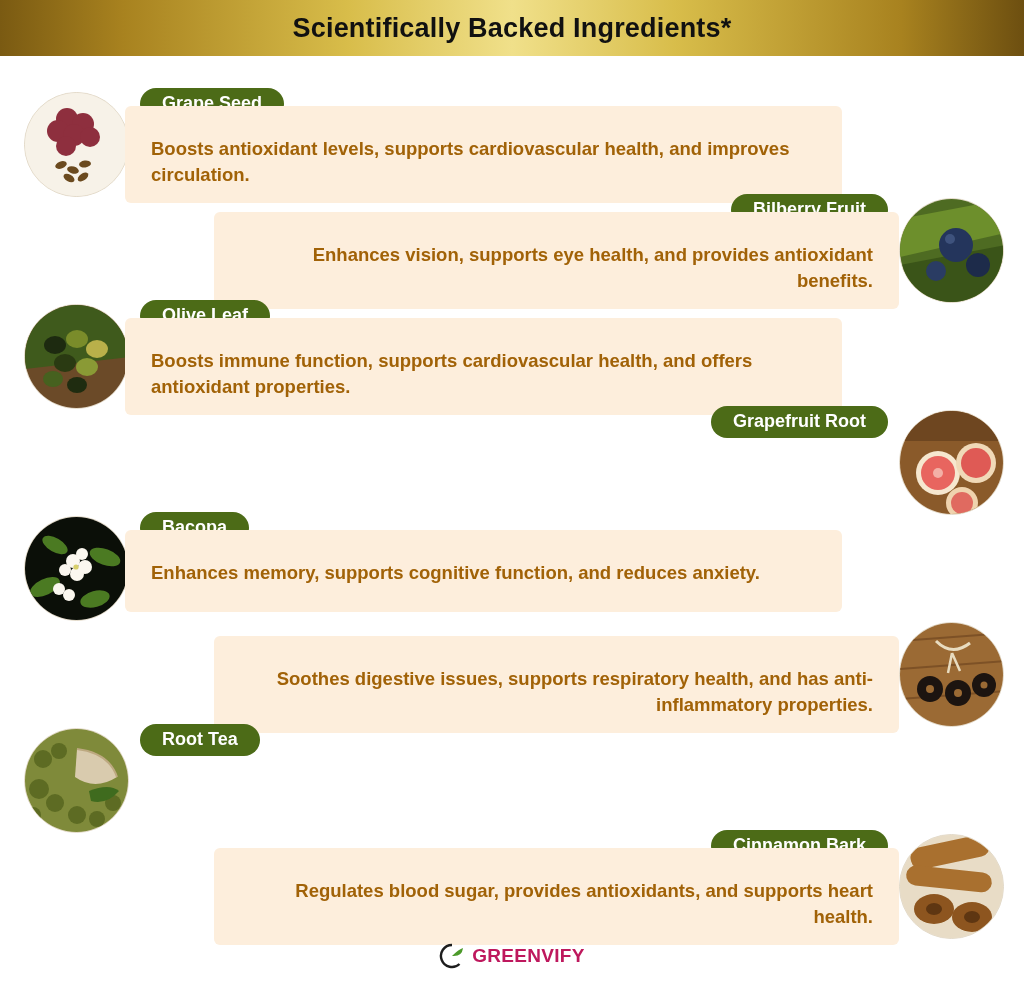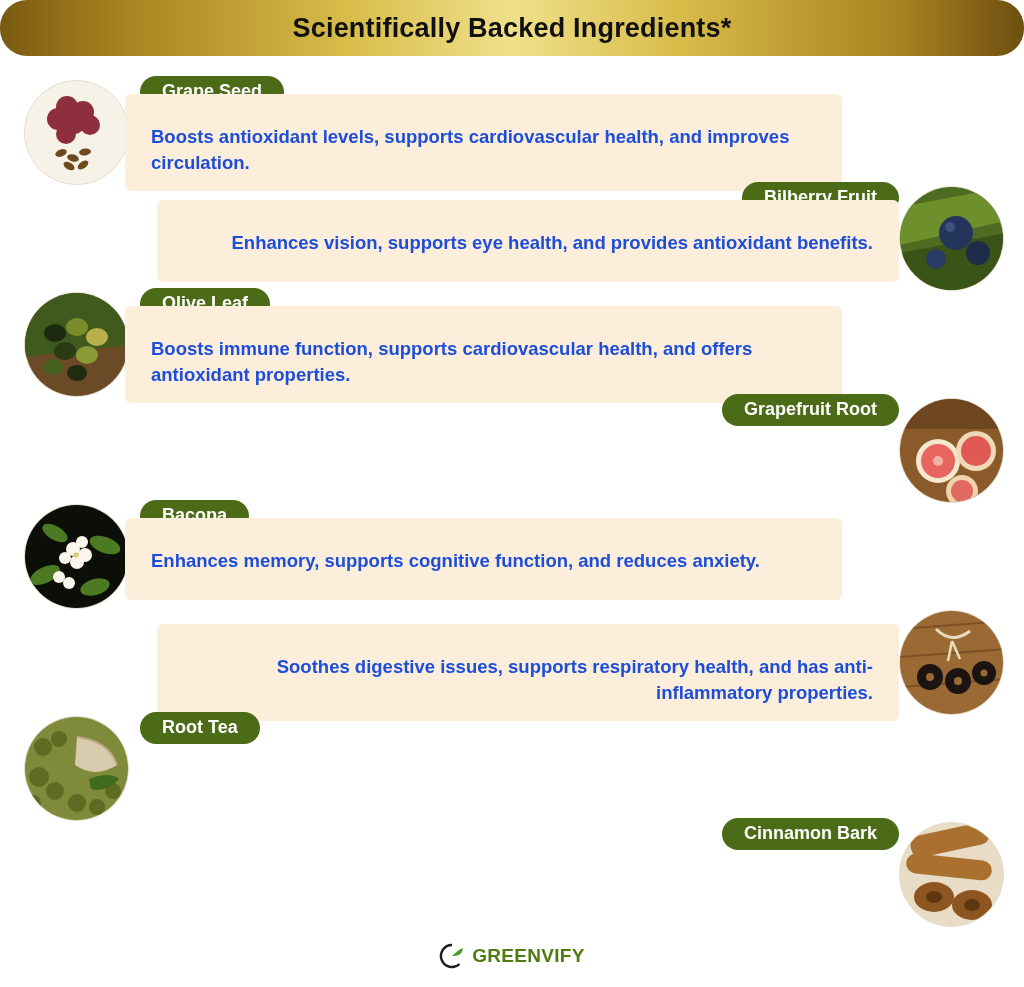--- a/index.html
+++ b/index.html
@@ -9,68 +9,68 @@
     background: #ffffff;
     overflow: hidden;
   }
   .page { position: relative; width: 1024px; height: 987px; background: #fff; }
 
   
   .header {
     position: relative;
     height: 56px;
     background: linear-gradient(90deg, #7a5a12 0%, #a8821f 12%, #d8bd4a 34%, #f0e08a 50%, #d8bd4a 66%, #a8821f 88%, #6d4f10 100%);
-    display: flex; align-items: center; justify-content: center; border-radius: 27px;
+    display: flex; align-items: center; justify-content: center;
   }
   .header-title {
     font-size: 27px; font-weight: bold; color: #111; letter-spacing: 0.2px;
     text-align: center;
   }
 
   
-  .rows { position: relative; padding-top: 20px; }
+  .rows { position: relative; padding-top: 32px; }
   .row {
     position: relative;
     height: 106px;
   }
   .row + .row { margin-top: 0px; }
 
   
   .card {
     position: absolute;
     top: 18px;
     background: #fdeedc;
     border-radius: 6px;
     padding: 30px 26px 14px 26px;
     min-height: 82px;
   }
   .row.left .card { left: 125px; width: 717px; text-align: left; }
-  .row.right .card { right: 125px; width: 742px; text-align: right; }
+  .row.right .card { right: 125px; width: 685px; text-align: right; }
 
   .desc {
     font-size: 18.5px;
     font-weight: bold;
-    color: #1d4ed8;
+    color: #a16207;
     line-height: 1.42;
   }
 
   
   .pill {
     position: absolute;
     top: 0px;
     background: #4c6b17;
     color: #fff;
     font-size: 18px;
     font-weight: bold;
     padding: 5px 22px 6px 22px;
     border-radius: 16px;
     white-space: nowrap;
   }
   .row.left .pill { left: 140px; border-bottom-left-radius: 16px; }
-  .row.right .pill { right: 125px; }
+  .row.right .pill { right: 136px; }
 
   
   .thumb {
     position: absolute;
     top: 4px;
     width: 105px; height: 105px;
     border-radius: 50%;
     overflow: hidden;
     border: 1px solid #e2d9c8;
     background: #efe7d8;
@@ -79,21 +79,21 @@
   .row.right .thumb { right: 20px; }
   .thumb svg { display: block; width: 105px; height: 105px; }
 
   
   .footer {
     position: absolute;
     left: 0; right: 0; bottom: 18px;
     display: flex; align-items: center; justify-content: center; gap: 7px;
   }
   .logo-mark { width: 26px; height: 26px; display: block; }
-  .logo-text { font-size: 19px; font-weight: bold; color: #4d7c0f; letter-spacing: 0.3px; }
+  .logo-text { font-size: 19px; font-weight: bold; color: #be185d; letter-spacing: 0.3px; }
 </style>
 </head>
 <body>
 
 <div class="page">
 
   <div class="header">
     <div class="header-title">Scientifically Backed Ingredients*</div>
   </div>
 
@@ -273,20 +273,23 @@
             <ellipse cx="34" cy="74" rx="20" ry="15"></ellipse>
             <ellipse cx="72" cy="82" rx="20" ry="15"></ellipse>
           </g>
           <g fill="#5e3612">
             <ellipse cx="34" cy="74" rx="8" ry="6"></ellipse>
             <ellipse cx="72" cy="82" rx="8" ry="6"></ellipse>
           </g>
         </svg>
       </div>
       <div class="pill">Cinnamon Bark</div>
+      <div class="card">
+        <div class="desc">Regulates blood sugar, provides antioxidants, and supports heart health.</div>
+      </div>
     </div>
 
   </div>
 
   <div class="footer">
     <svg class="logo-mark" viewBox="0 0 26 26">
       <path d="M13 2 a11 11 0 1 0 7.5 19" fill="none" stroke="#1d1d1d" stroke-width="2.4"></path>
       <path d="M13 13 q7 -7 11 -8 q-1 9 -11 8 Z" fill="#4c9a2a"></path>
     </svg>
     <span class="logo-text">GREENVIFY</span>

